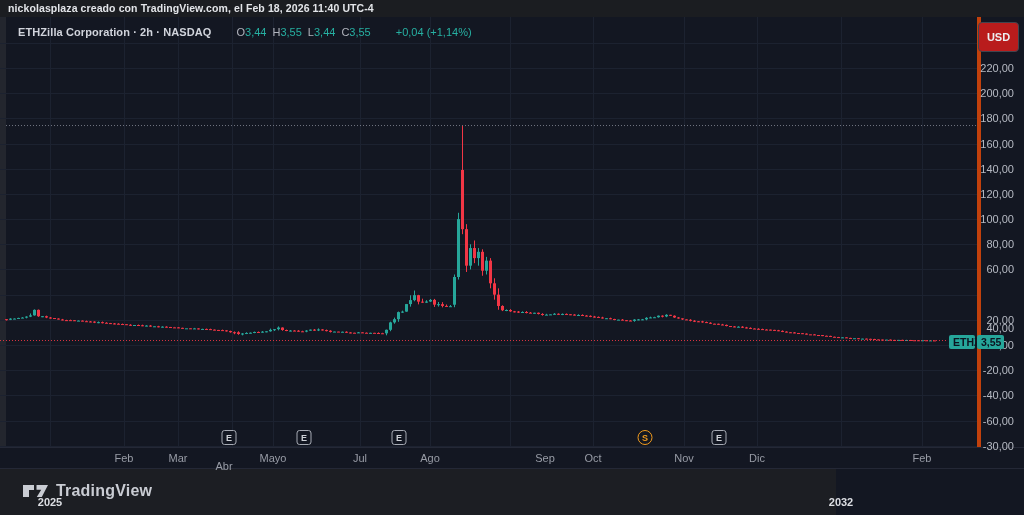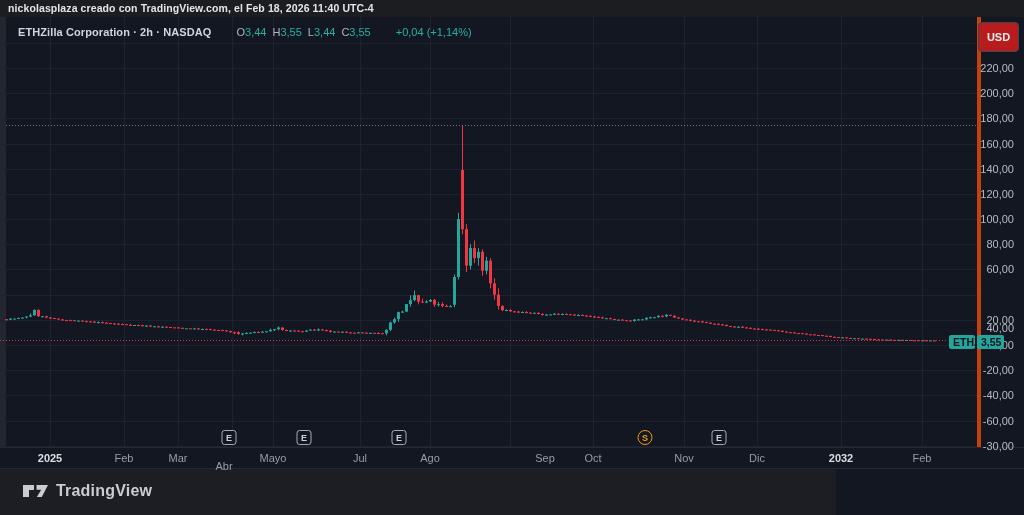--- a/index.html
+++ b/index.html
@@ -59,21 +59,21 @@
 
   
   .time-scale {
     position:absolute; left:0; top:447px; width:1024px; height:22px; z-index:8;
     background:#131722; border-top:1px solid #242836; border-bottom:1px solid #242836;
   }
   .time-tick-label {
     position:absolute; top:4px; transform:translateX(-50%);
     font-size:11px; color:#989ca6; white-space:nowrap;
   }
-  .time-tick-label.major { color:#dcdee3; font-weight:bold; }
+  .time-tick-label.major { color:#dcdee3; font-weight:bold;margin-top:44px; }
 
   
   .event-badge {
     position:absolute; top:430px; width:15px; height:15px; z-index:11;
     transform:translateX(-50%);
     background:#131722; display:flex; align-items:center; justify-content:center;
     font-size:9px; font-weight:bold; cursor:pointer;
   }
   .event-badge.earnings { border:1px solid #a6aab3; border-radius:3px; color:#cdd0d6; }
   .event-badge.split    { border:1px solid #ef9a1e; border-radius:50%; color:#ef9a1e; }

